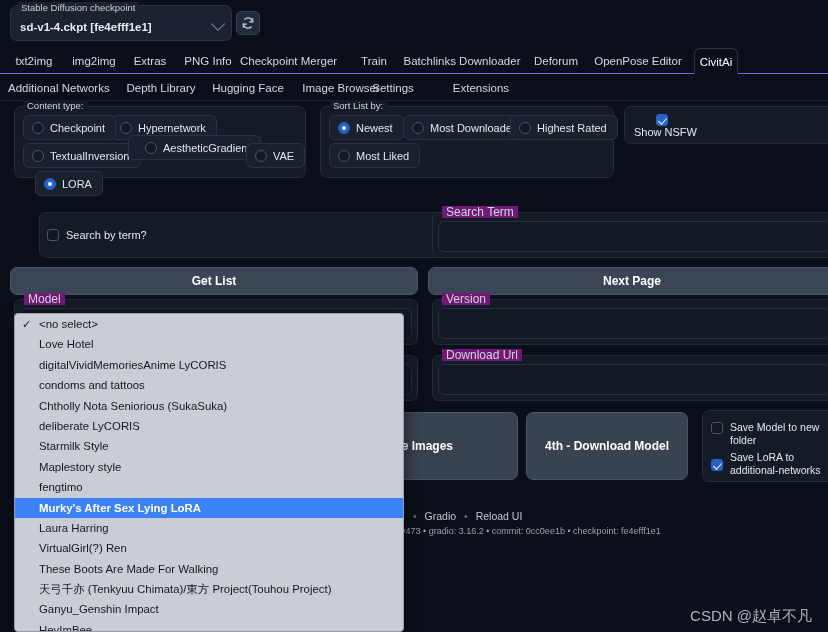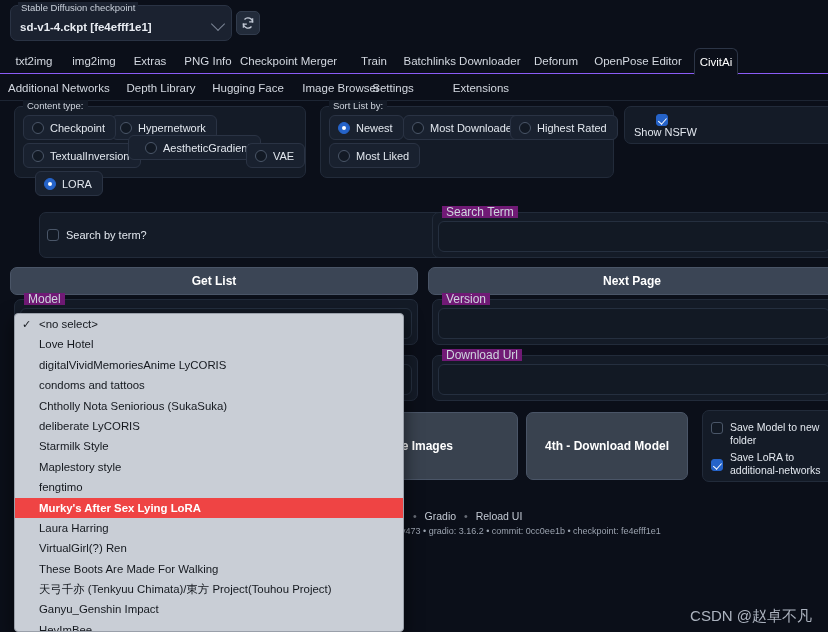--- a/index.html
+++ b/index.html
@@ -131,21 +131,21 @@
   .dd-item {
     height: 20.4px; line-height: 20.4px;
     font-size: 11.4px; color: #14181e;
     padding-left: 24px; white-space: nowrap; overflow: hidden;
     position: relative;
   }
   .dd-item.checked::before {
     content: "\2713"; position: absolute; left: 7px; top: 0;
     font-size: 11px; color: #14181e;
   }
-  .dd-item.sel { background: #ef4444; color: #ffffff; font-weight: bold; }
+  .dd-item.sel { background: #3b82f6; color: #ffffff; font-weight: bold; }
 
   
   .footer-links {
     position: absolute; font-size: 10.5px; color: #c3c9d3; white-space: nowrap;
   }
   .footer-ver {
     position: absolute; font-size: 9px; color: #9aa2ae; white-space: nowrap;
   }
   .watermark {
     position: absolute; right: 16px; bottom: 6px;

